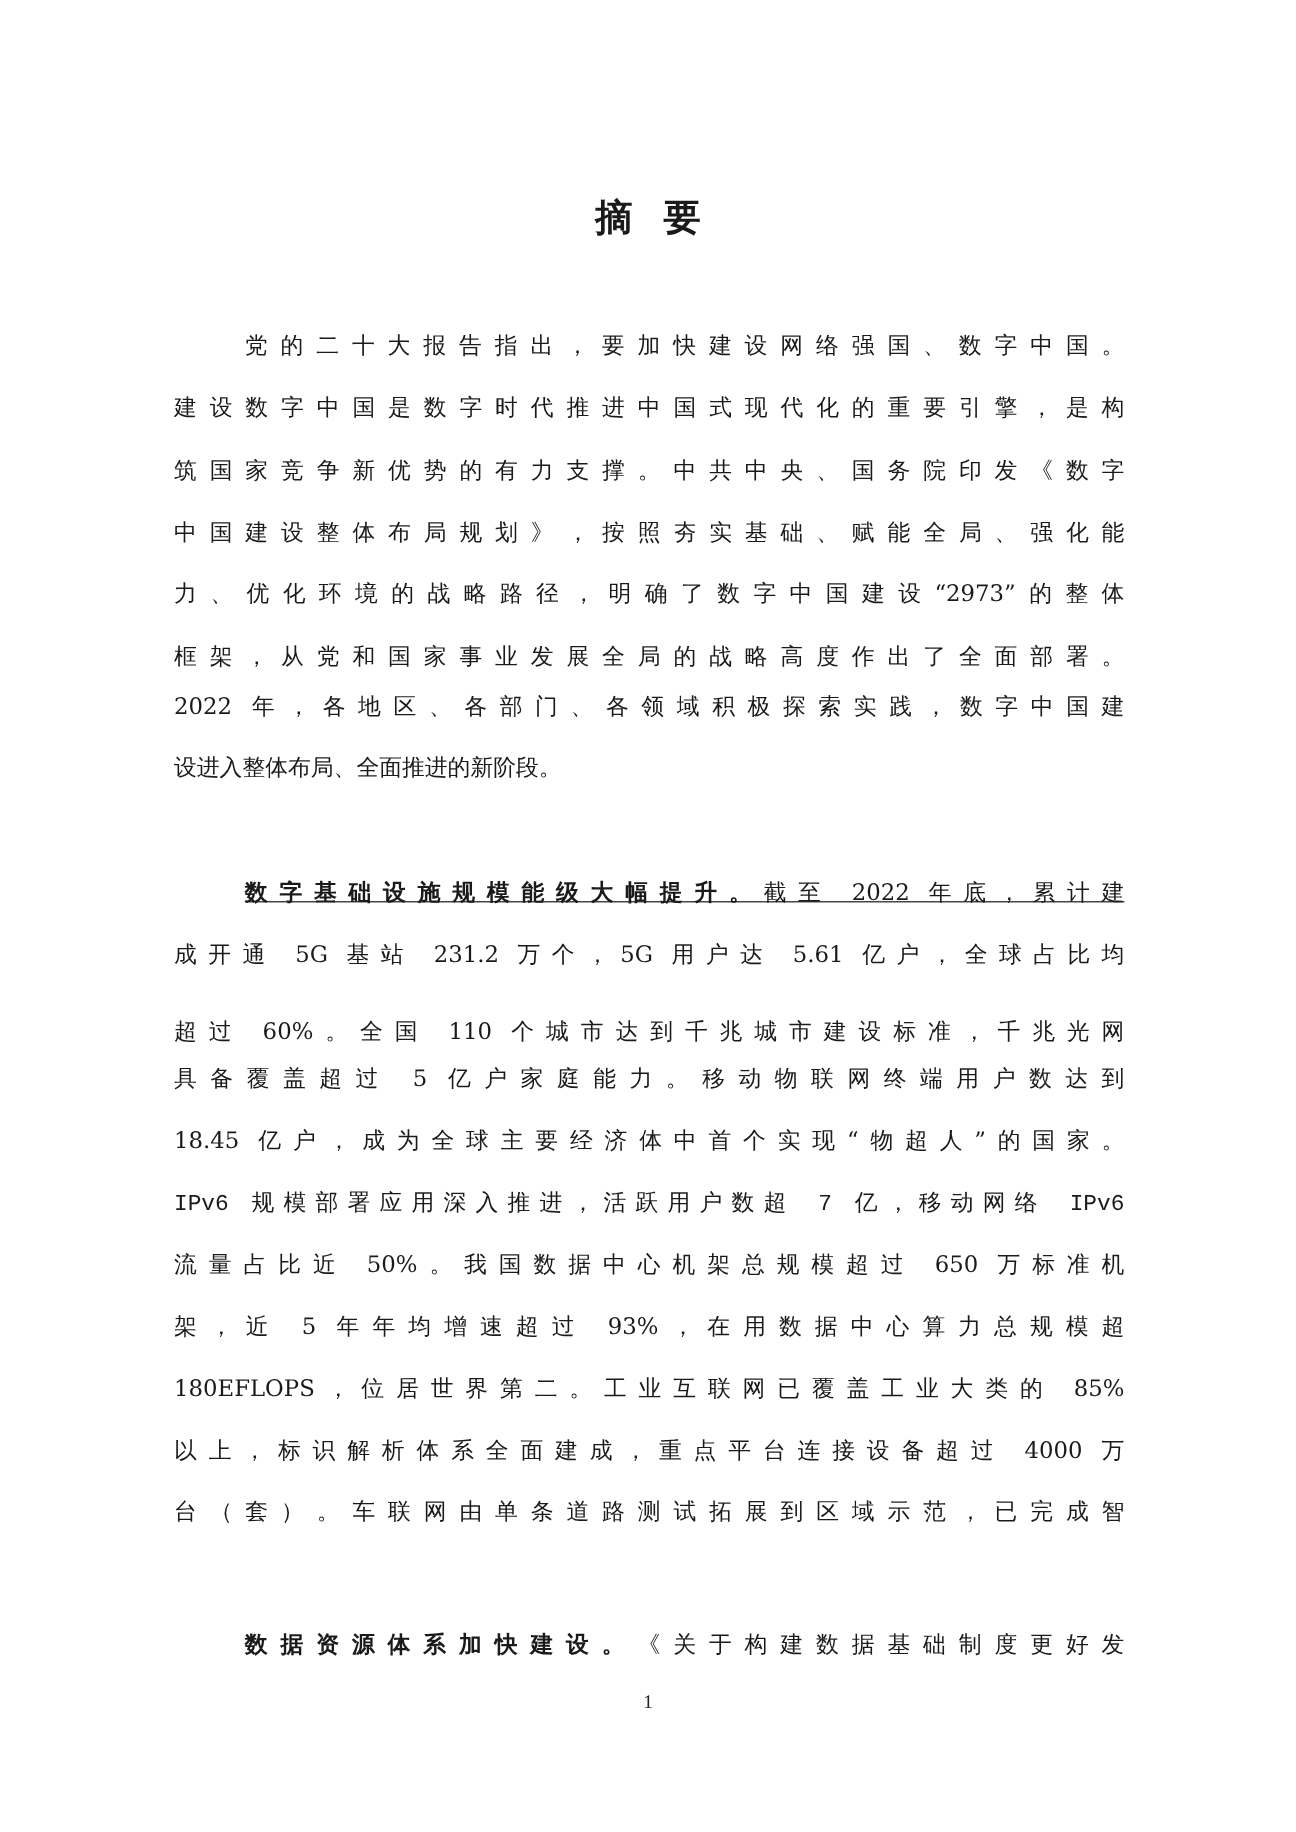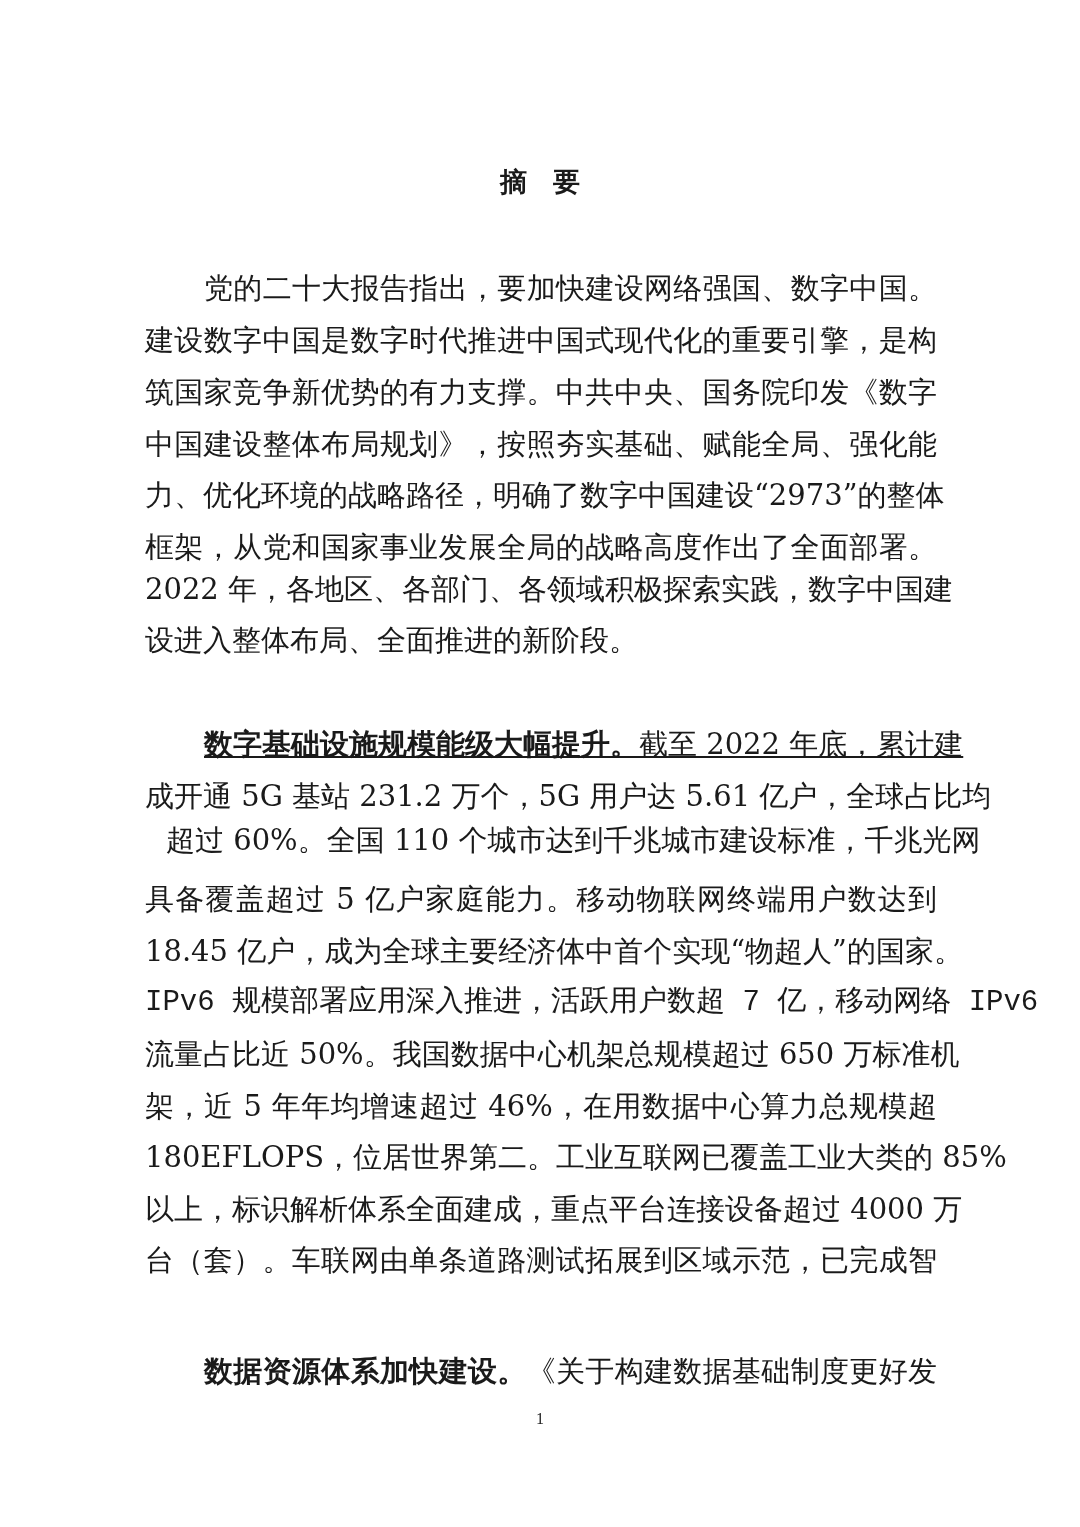--- a/index.html
+++ b/index.html
@@ -23,30 +23,30 @@
       background: #ffffff;
     }
     .title {
       position: absolute;
       top: 160px;
       left: 0;
       width: 1080px;
       text-align: center;
       font-family: "DejaVu Sans", "Liberation Sans", sans-serif;
       font-weight: bold;
-      font-size: 27px;
+      font-size: 31px;
       letter-spacing: 26px;
       text-indent: 26px;
       line-height: 44px;
     }
     .line {
       position: absolute;
       left: 145px;
       width: 792px;
-      font-size: 29px;
+      font-size: 19px;
       line-height: 40px;
       white-space: nowrap;
       text-align: justify;
       text-align-last: justify;
     }
     .line.last {
       text-align-last: left;
     }
     .line.indent {
       left: 204px;
@@ -86,26 +86,26 @@
   <div class="line" style="top:475px;">力、优化环境的战略路径，明确了数字中国建设“2973”的整体</div>
   <div class="line" style="top:527px;">框架，从党和国家事业发展全局的战略高度作出了全面部署。</div>
   <div class="line" style="top:569px;">2022 年，各地区、各部门、各领域积极探索实践，数字中国建</div>
   <div class="line last" style="top:620px;">设进入整体布局、全面推进的新阶段。</div>
 
 
   <div class="line indent" style="top:724px;text-decoration:underline;">
     <span class="bold">数字基础设施规模能级大幅提升。</span><span>截至 2022 年底，累计建</span>
   </div>
   <div class="line" style="top:776px;">成开通 5G 基站 231.2 万个，5G 用户达 5.61 亿户，全球占比均</div>
-  <div class="line" style="top:820px;margin-left:21px;">超过 60%。全国 110 个城市达到千兆城市建设标准，千兆光网</div>
+  <div class="line" style="top:840px;">超过 60%。全国 110 个城市达到千兆城市建设标准，千兆光网</div>
   <div class="line" style="top:879px;">具备覆盖超过 5 亿户家庭能力。移动物联网终端用户数达到</div>
   <div class="line" style="top:931px;">18.45 亿户，成为全球主要经济体中首个实现“物超人”的国家。</div>
   <div class="line" style="top:983px;font-family:Liberation Mono, monospace;">IPv6 规模部署应用深入推进，活跃用户数超 7 亿，移动网络 IPv6</div>
   <div class="line" style="top:1034px;">流量占比近 50%。我国数据中心机架总规模超过 650 万标准机</div>
-  <div class="line" style="top:1086px;">架，近 5 年年均增速超过 46%，在用数据中心算力总规模超</div>
+  <div class="line" style="top:1086px;">架，近 5 年年均增速超过 93%，在用数据中心算力总规模超</div>
   <div class="line" style="top:1137px;">180EFLOPS，位居世界第二。工业互联网已覆盖工业大类的 85%</div>
   <div class="line" style="top:1189px;">以上，标识解析体系全面建成，重点平台连接设备超过 4000 万</div>
   <div class="line" style="top:1240px;">台（套）。车联网由单条道路测试拓展到区域示范，已完成智</div>
 
   <div class="line indent" style="top:1351px;">
     <span class="bold">数据资源体系加快建设。</span><span>《关于构建数据基础制度更好发</span>
   </div>
 
   <div class="page-number">1</div>
 </div>

